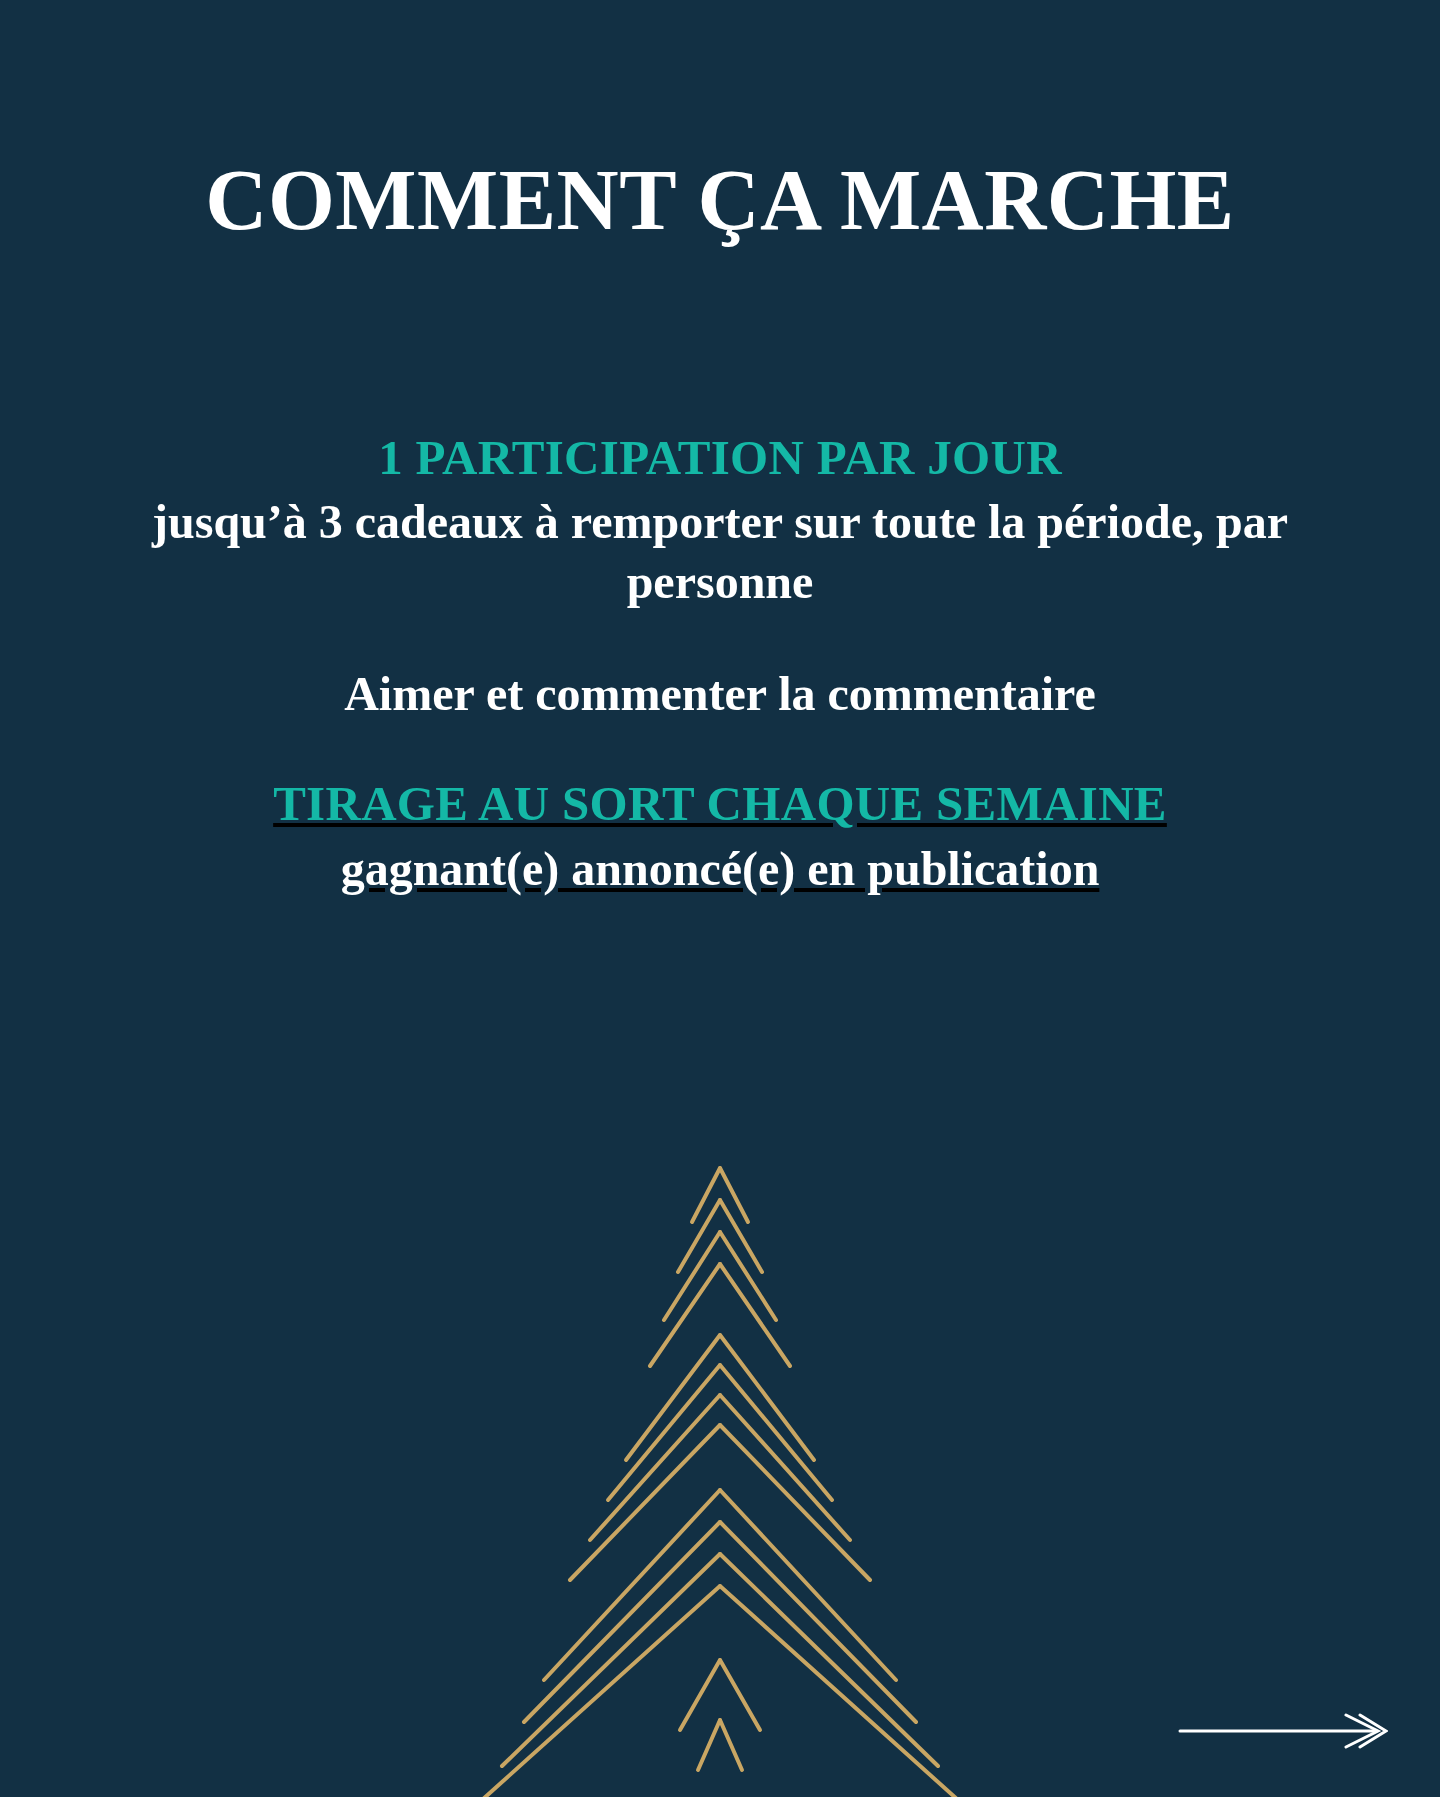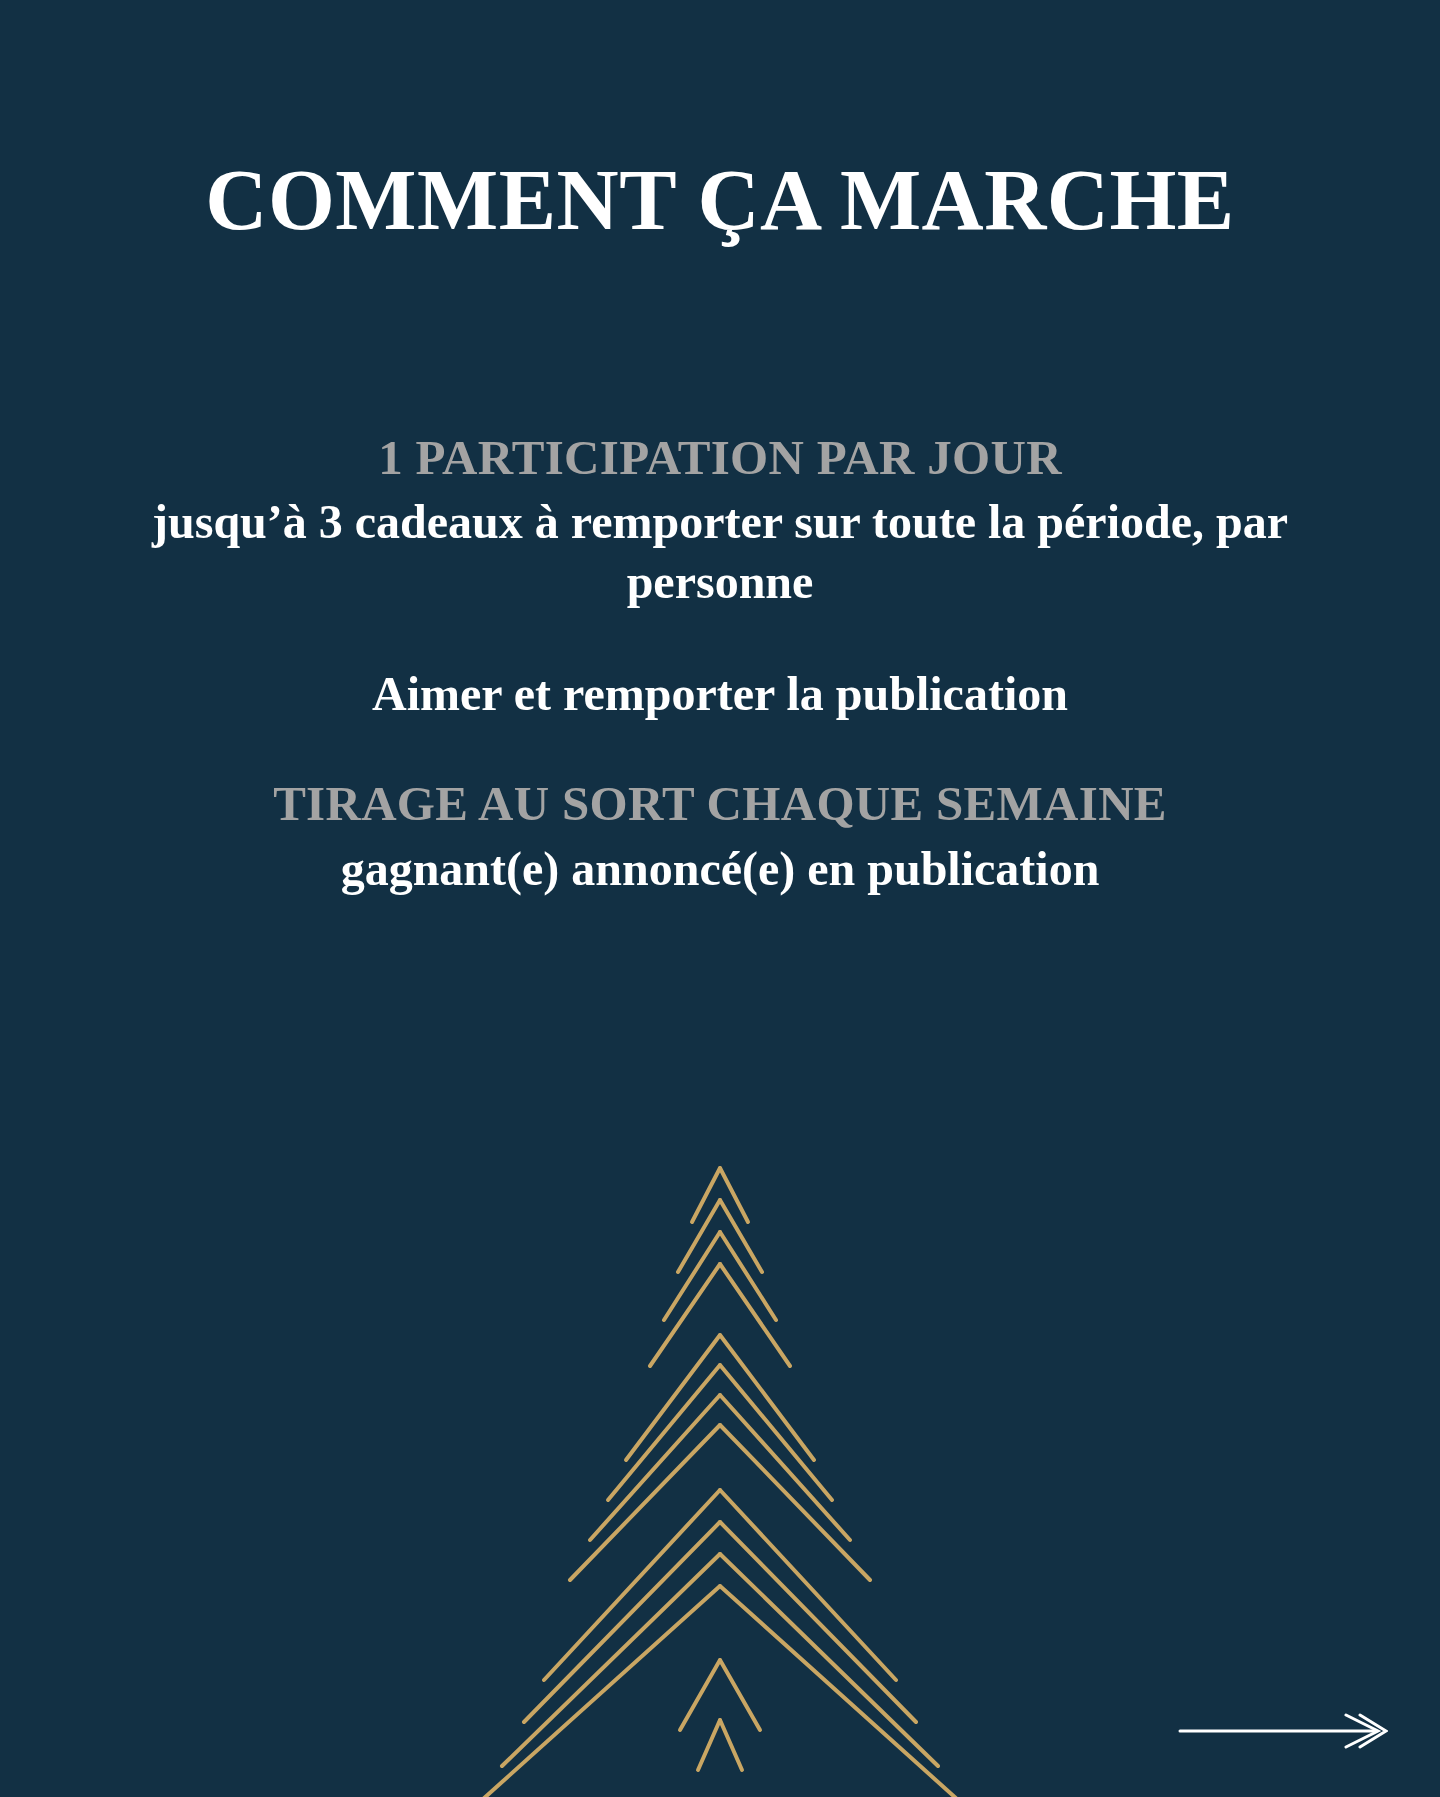--- a/index.html
+++ b/index.html
@@ -39,23 +39,24 @@
     top: 430px;
     left: 0;
     width: 1440px;
     text-align: center;
   }
   .block {
     margin-bottom: 52px;
   }
   .block:last-child {
     margin-bottom: 0;
+    text-decoration: underline;
   }
   .block-heading {
-    color: #a3a3a3;
+    color: #14b8a6;
     font-family: "Liberation Serif", serif;
     font-weight: bold;
     font-size: 49px;
     letter-spacing: 0.3px;
     line-height: 1.15;
     margin-bottom: 6px;
   }
   .block-sub {
     color: #ffffff;
     font-family: "Liberation Serif", serif;
@@ -96,21 +97,21 @@
   <div class="title">COMMENT ÇA MARCHE</div>
 
   <div class="blocks">
 
     <div class="block">
       <div class="block-heading">1 PARTICIPATION PAR JOUR</div>
       <div class="block-sub">jusqu’à 3 cadeaux à remporter sur toute la période, par personne</div>
     </div>
 
     <div class="block">
-      <div class="block-sub">Aimer et remporter la publication</div>
+      <div class="block-sub">Aimer et commenter la commentaire</div>
     </div>
 
     <div class="block">
       <div class="block-heading">TIRAGE AU SORT CHAQUE SEMAINE</div>
       <div class="block-sub">gagnant(e) annoncé(e) en publication</div>
     </div>
 
   </div>
 
   <div class="tree-wrap">

